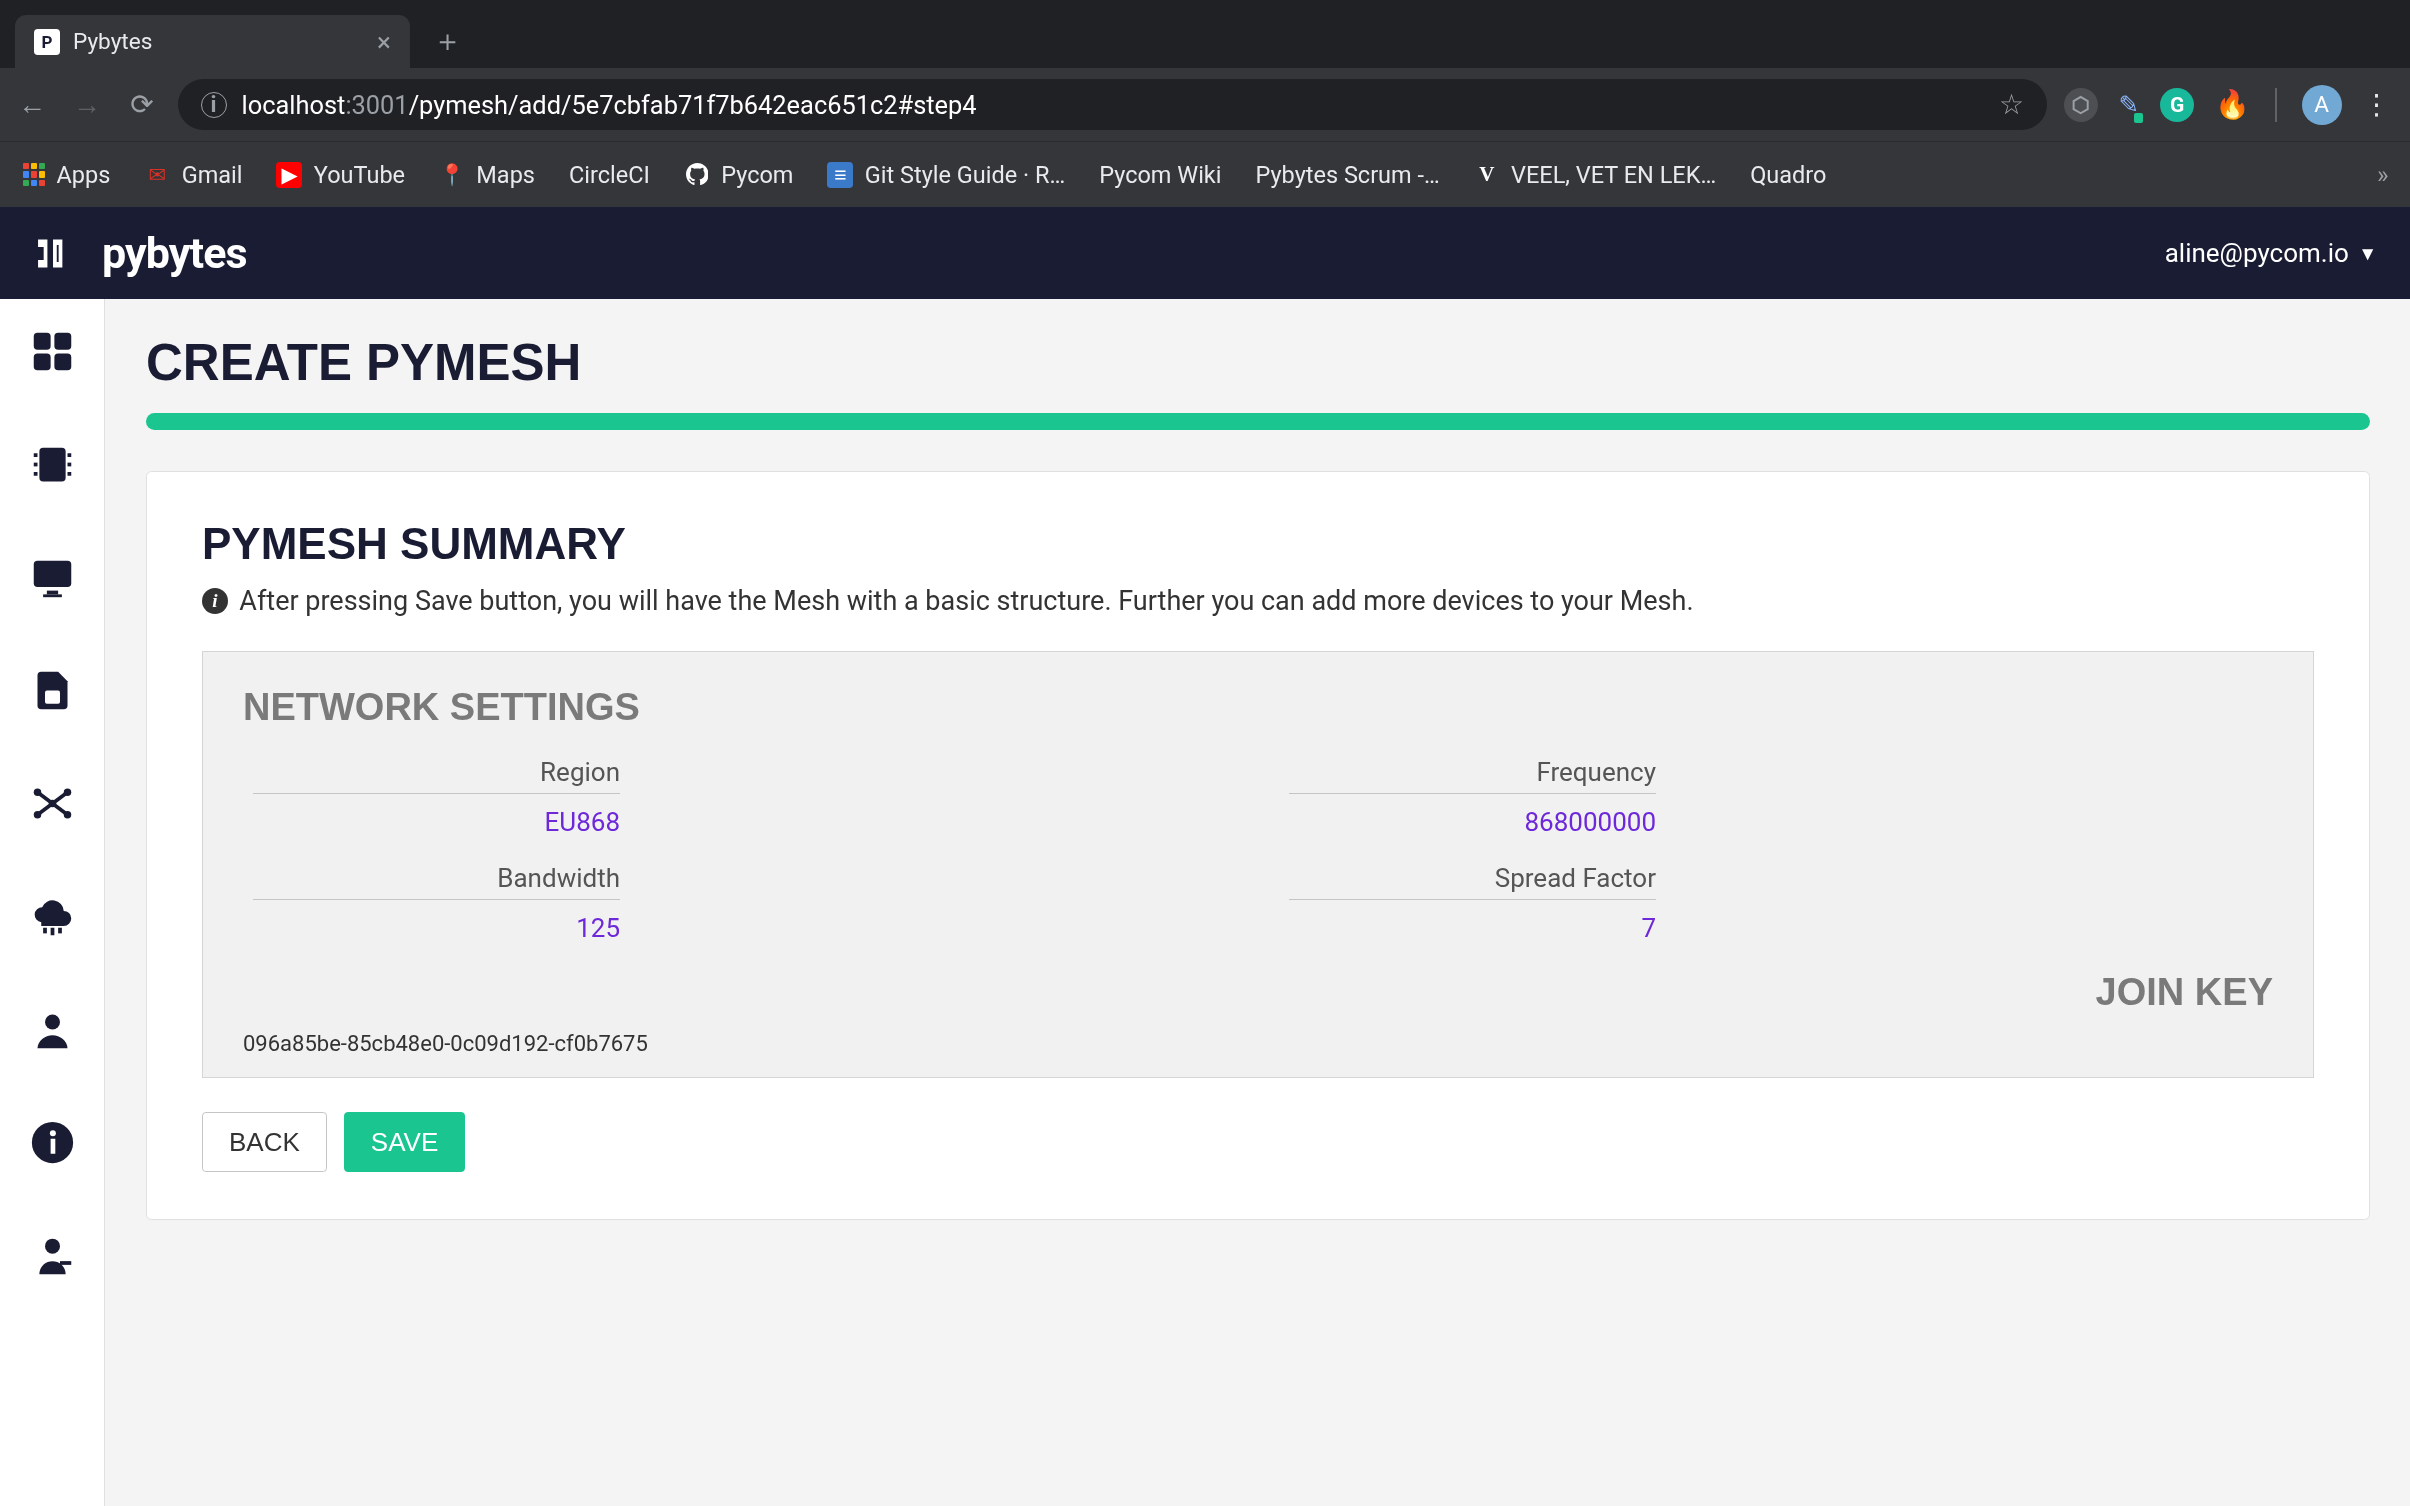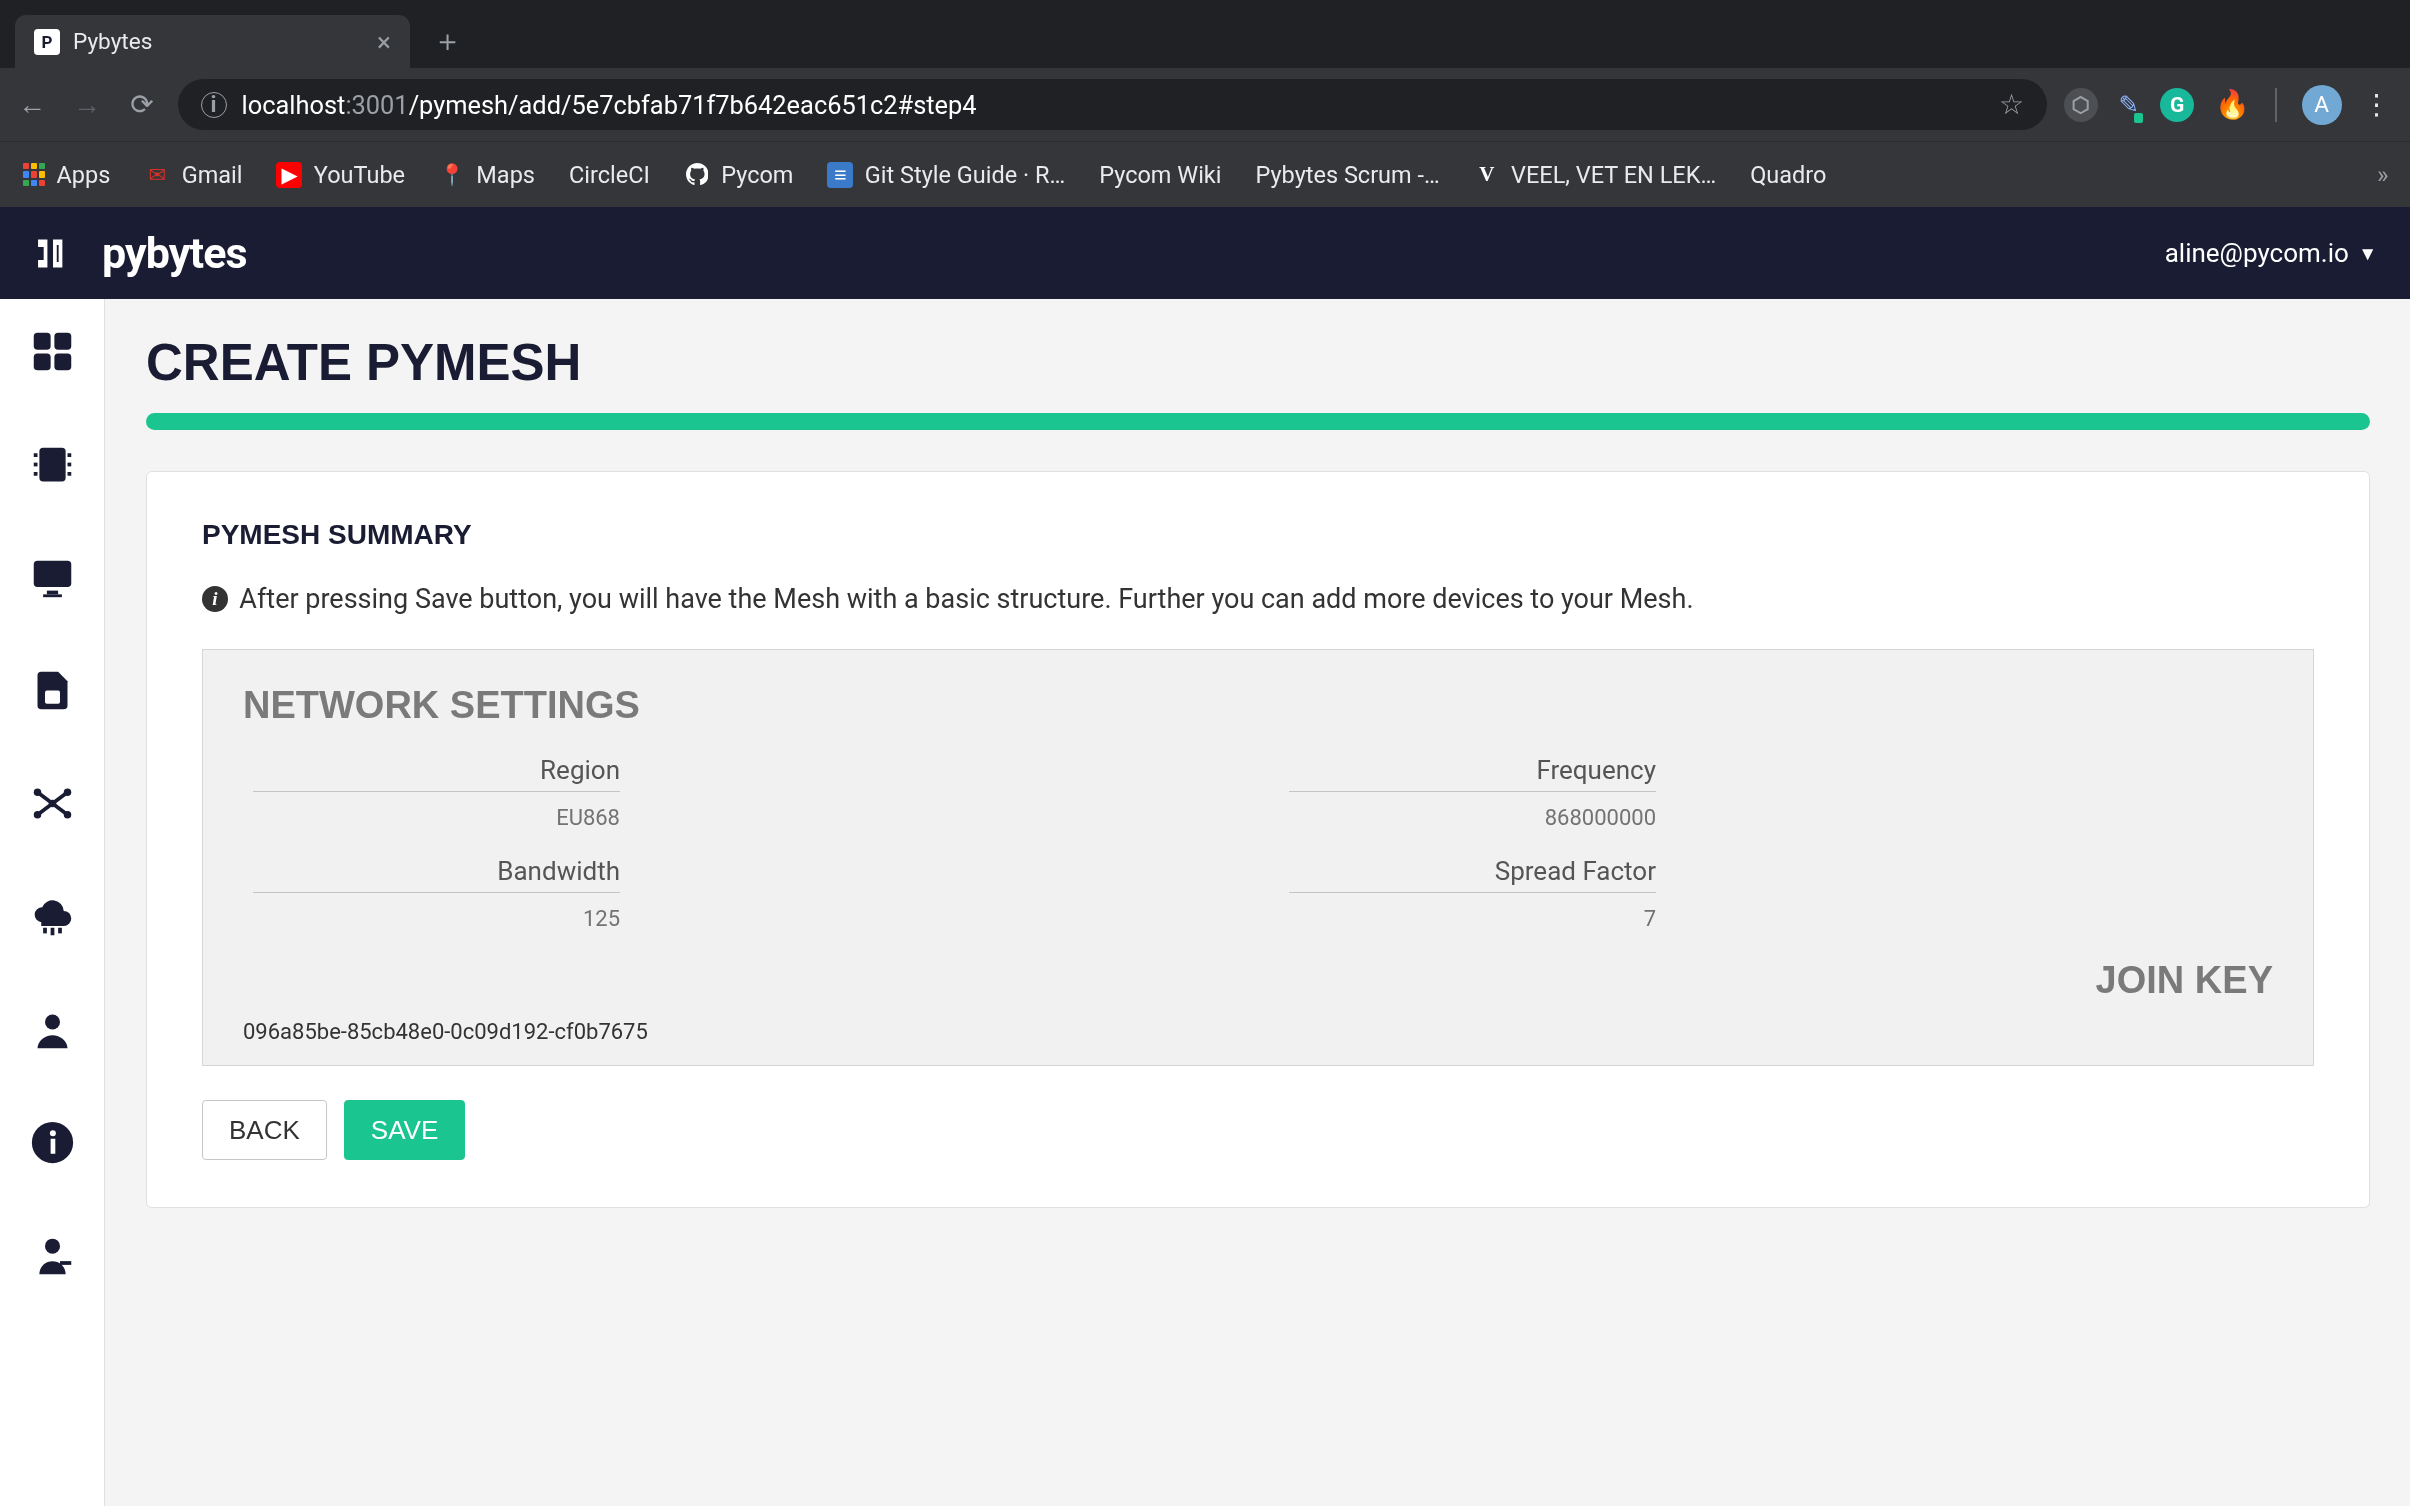--- a/index.html
+++ b/index.html
@@ -235,25 +235,25 @@
     }
 
     .card {
       background: #fff;
       border: 0.9px solid #e0e0e0;
       border-radius: 5.6px;
       padding: 47px 55px;
     }
     .summary-title {
       font-family: "Arial Black", Impact, sans-serif;
-      font-size: 28px;
+      font-size: 44px;
       font-weight: 900;
       color: #1a1c33;
       text-transform: uppercase;
-      margin-bottom: 32px;
+      margin-bottom: 16px;
     }
     .info-row {
       display: flex;
       align-items: center;
       gap: 11.3px;
       color: #333;
       font-size: 27px;
       margin-bottom: 34px;
     }
     .info-icon {
@@ -293,22 +293,22 @@
     }
     .field-label {
       color: #555;
       font-size: 26px;
       border-bottom: 0.9px solid #c5c5c5;
       padding-bottom: 5.6px;
       display: inline-block;
       min-width: 367px;
     }
     .field-value {
-      color: #737373;
-      font-size: 22px;
+      color: #6d28d9;
+      font-size: 26px;
       padding-top: 13px;
     }
     .key-title {
       font-family: "Arial Black", Impact, sans-serif;
       font-size: 38px;
       font-weight: 900;
       color: #7a7a7a;
       text-transform: uppercase;
       margin-top: 7.5px;
       margin-bottom: 17px;

